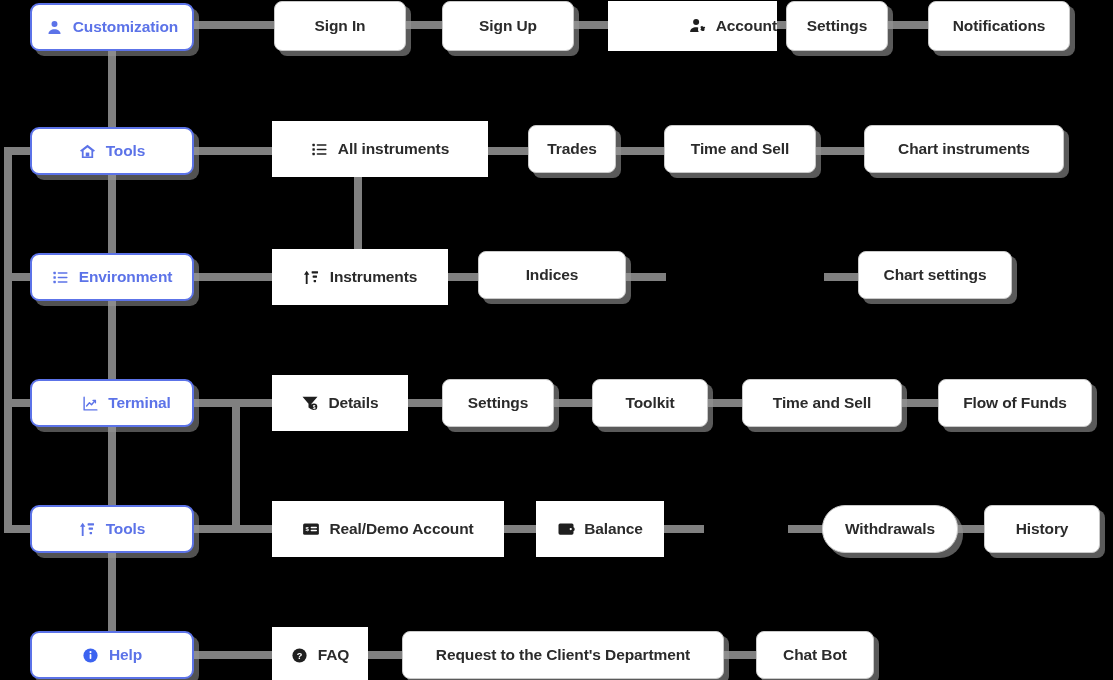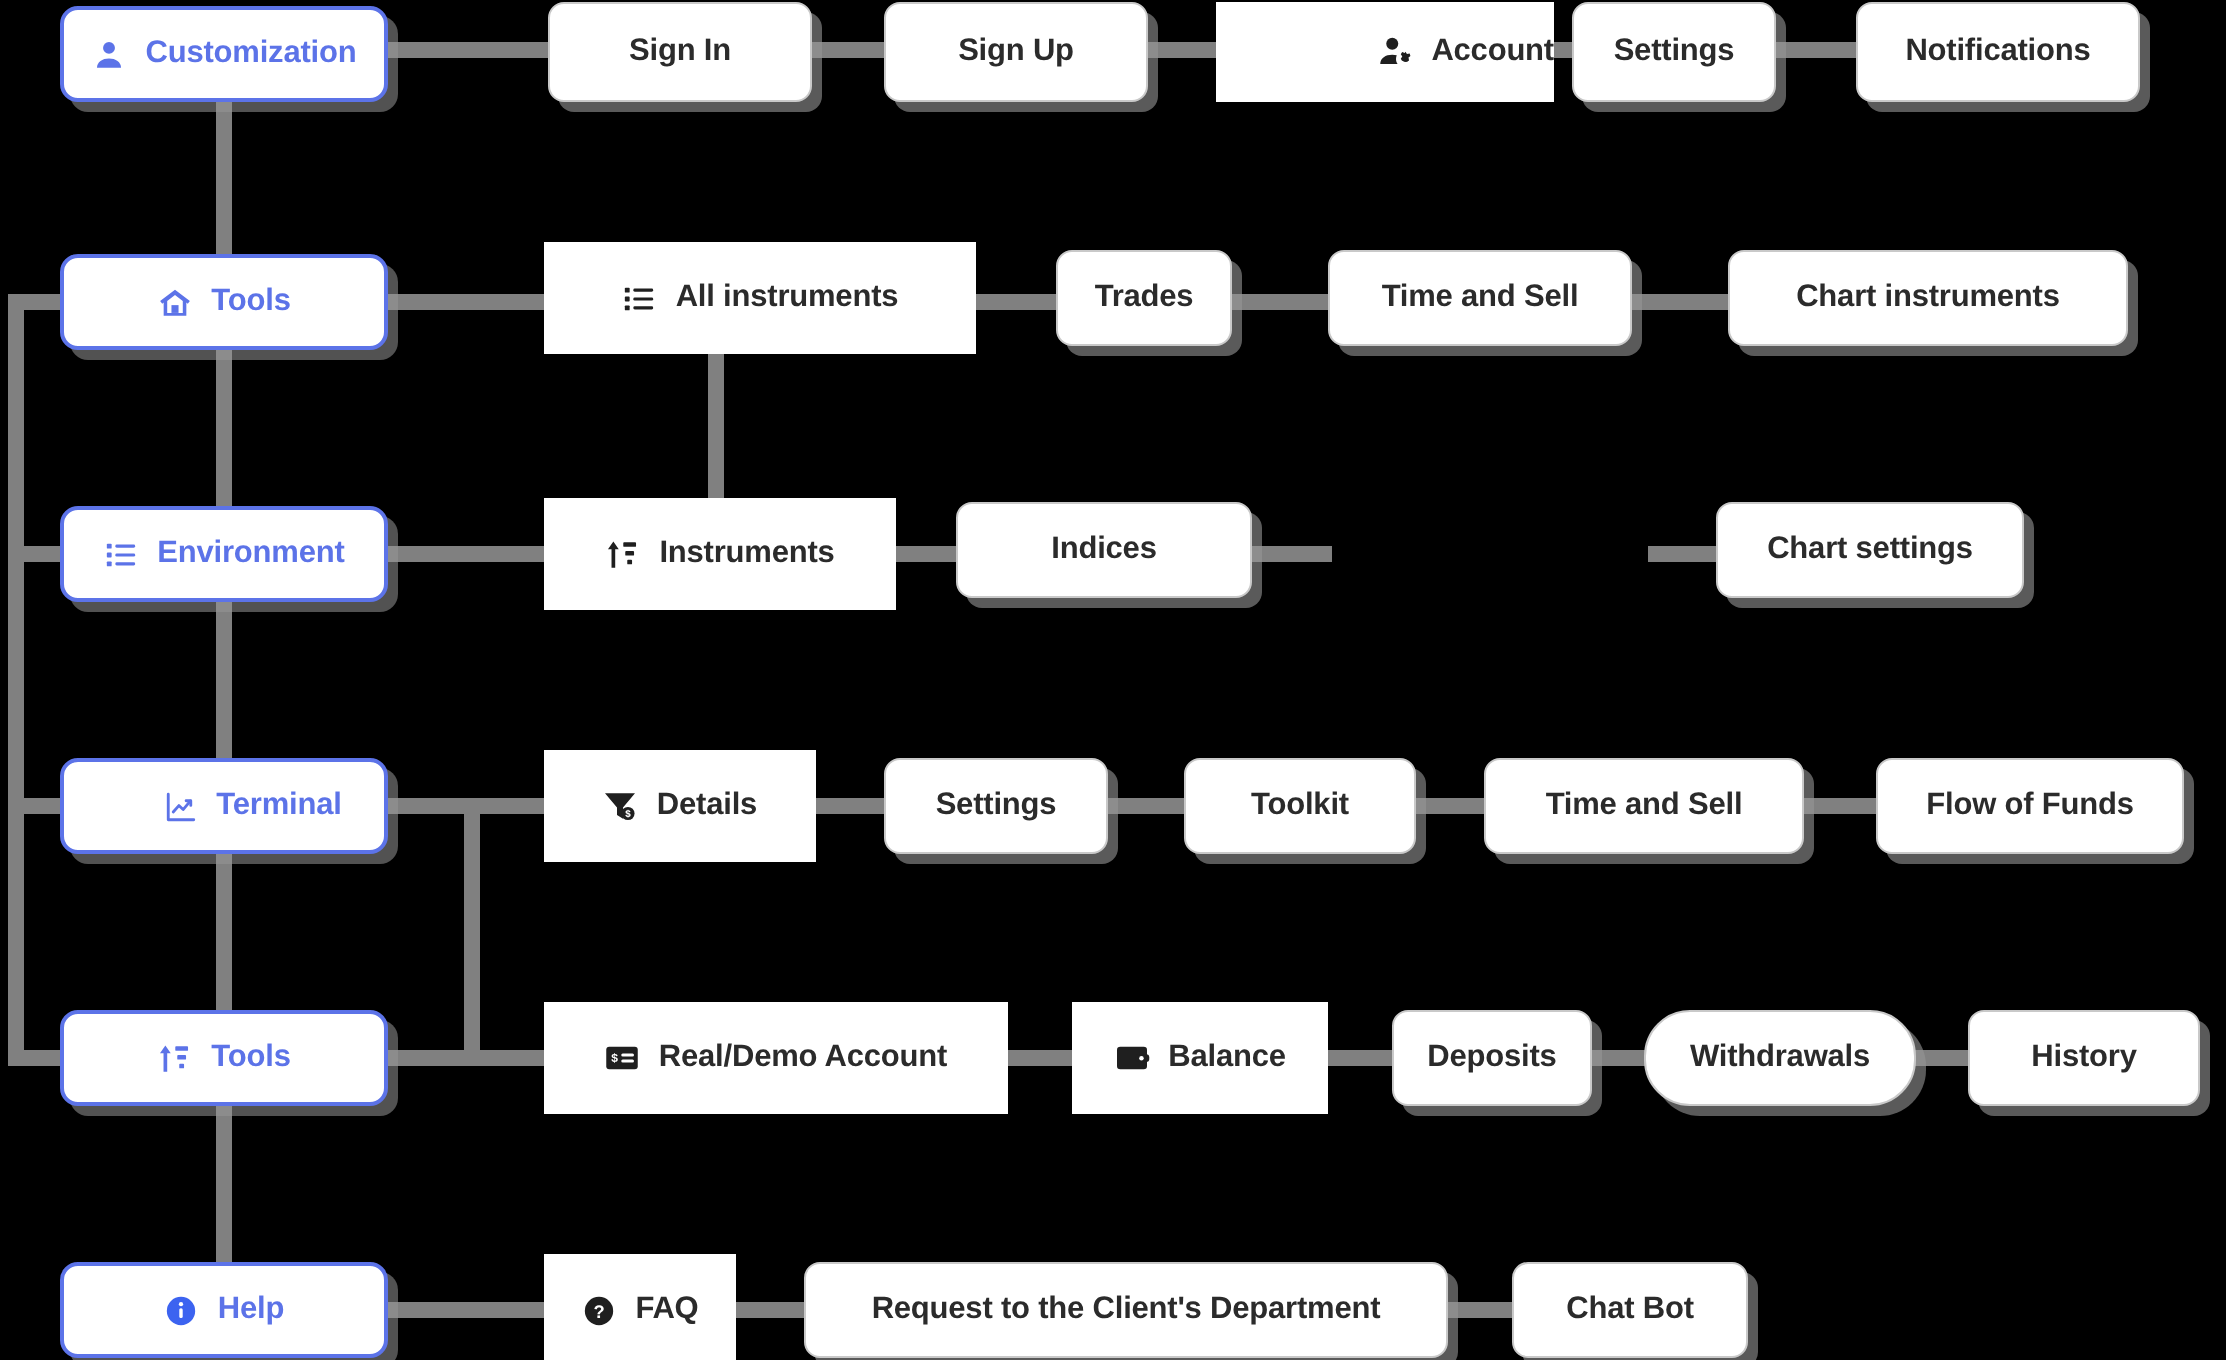--- a/index.html
+++ b/index.html
@@ -302,23 +302,20 @@
     <span class="icon">
       <svg width="18" height="18" viewBox="0 0 24 24" fill="#1f1f1f">
           <rect x="2" y="4.5" width="20" height="15" rx="2.2"></rect>
           <rect x="14.5" y="9.5" width="9" height="5.2" rx="2" fill="#1f1f1f"></rect>
           <circle cx="18.3" cy="12.1" r="1.5" fill="#ffffff"></circle>
         </svg>
     </span>
     <span class="lbl">Balance</span>
   </div>
 
-  <div class="node child" style="left:696px; top:505px; width:100px; height:48px;">
-    <span class="lbl">Deposits</span>
-  </div>
 
   <div class="node child" style="left:822px; top:505px; width:136px; height:48px;border-radius:23px;">
     <span class="lbl">Withdrawals</span>
   </div>
 
   <div class="node child" style="left:984px; top:505px; width:116px; height:48px;">
     <span class="lbl">History</span>
   </div>
 
   <div class="node root" style="left:30px; top:631px; width:164px; height:48px;">

